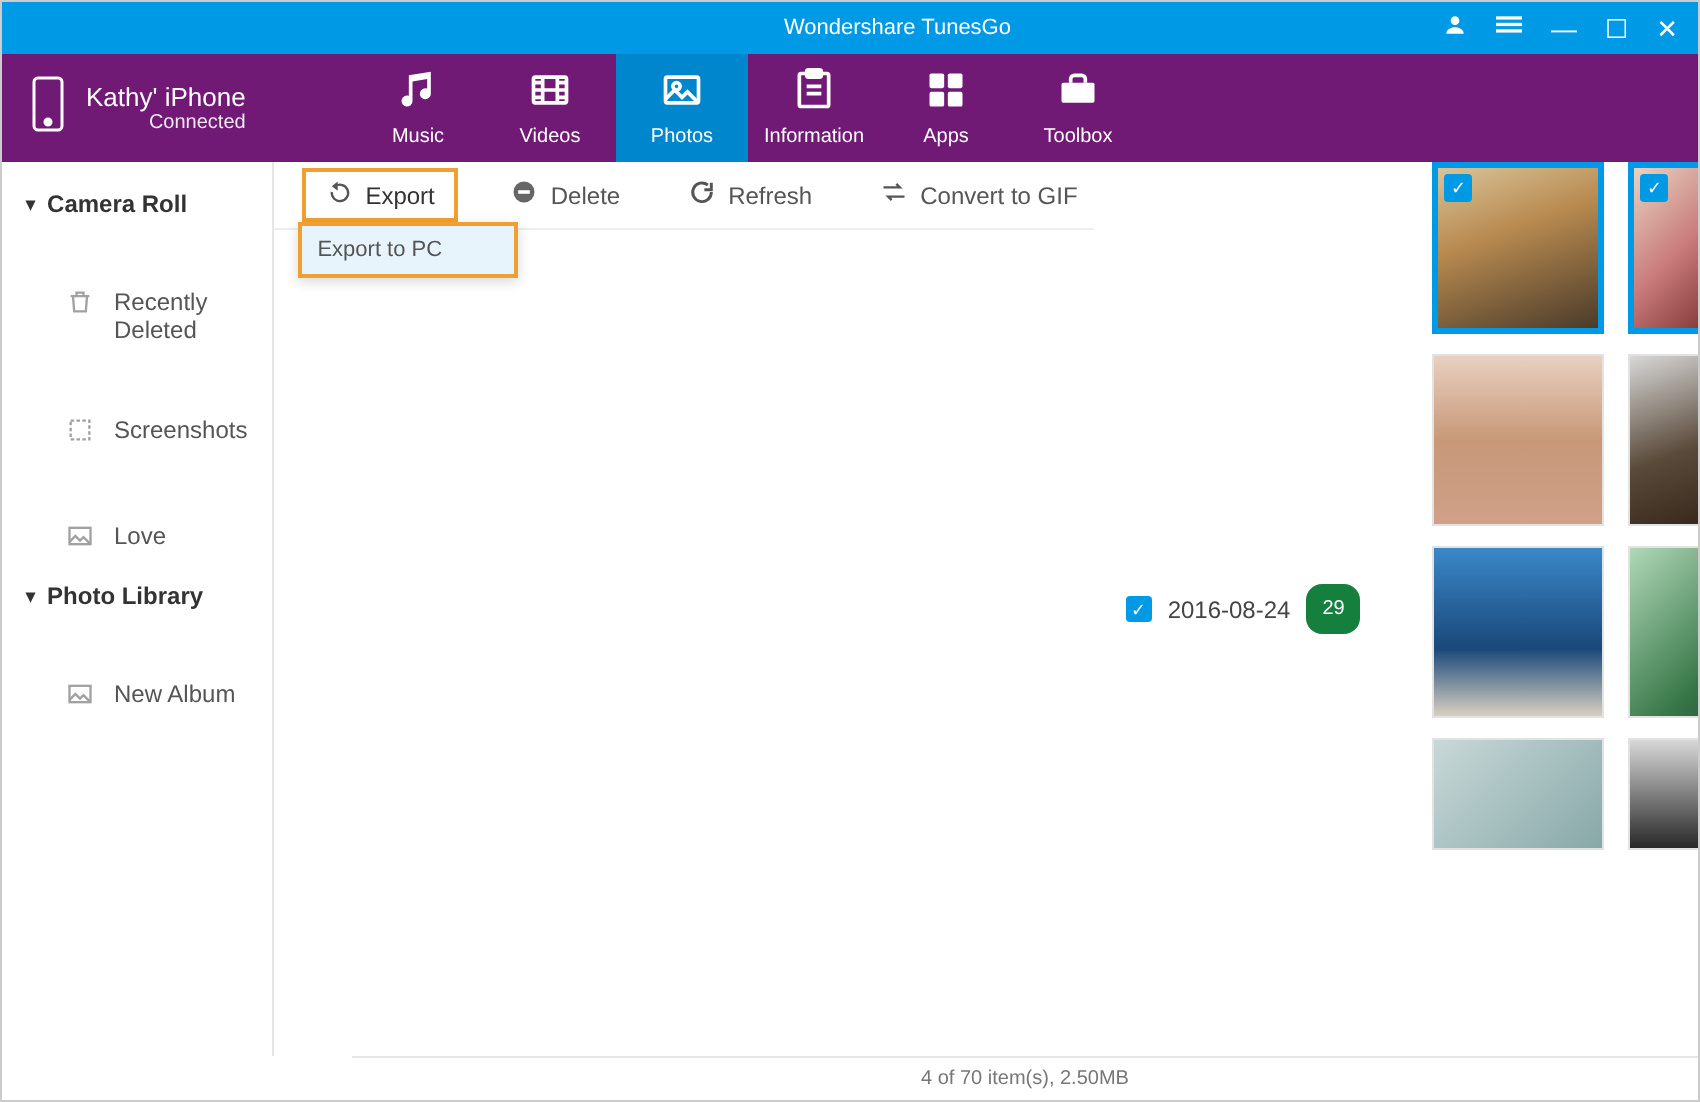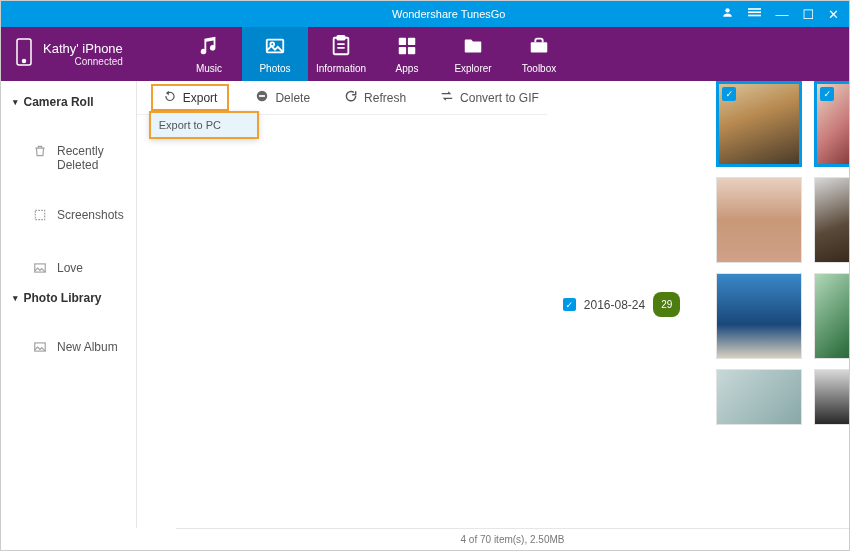--- a/index.html
+++ b/index.html
@@ -34,21 +34,21 @@
 .toolbar { height: 34px; display: flex; align-items: center; gap: 18px; padding-left: 14px; border-bottom: 1px solid #eee; font-size: 12px; color: #555; position: relative; }
 .tool-btn { display: flex; align-items: center; gap: 6px; cursor: pointer; padding: 4px 8px; }
 .tool-btn.export { border: 2px solid #f0a030; padding: 3px 10px; color: #333; }
 .tool-btn svg { width: 14px; height: 14px; }
 
 .export-menu { position: absolute; top: 30px; left: 12px; width: 110px; background: #fff; border: 2px solid #f0a030; box-shadow: 0 2px 6px rgba(0,0,0,0.15); z-index: 10; }
 .export-menu-item { padding: 6px 8px; font-size: 11px; background: #e8f4fb; cursor: pointer; }
 
 .date-header { display: flex; align-items: center; gap: 8px; padding: 6px 14px 6px 16px; font-size: 12px; color: #444; }
 .date-header .checkbox { width: 13px; height: 13px; background: #0099e5; display: flex; align-items: center; justify-content: center; color: #fff; font-size: 9px; border-radius: 2px; }
-.date-header .badge { margin-left: auto; background: #4d7c0f; color: #fff; font-size: 10px; padding: 7px 8px; border-radius: 8px; margin-right: 8px; }
+.date-header .badge { margin-left: auto; background: #15803d; color: #fff; font-size: 10px; padding: 7px 8px; border-radius: 8px; margin-right: 8px; }
 
 .grid-wrap { flex: 1; overflow: hidden; padding: 0 8px 0 14px; }
 .grid { display: grid; grid-template-columns: repeat(7, 86px); gap: 10px 12px; }
 .thumb { width: 86px; height: 86px; position: relative; border: 1px solid #e2e2e2; cursor: pointer; overflow: hidden; }
 .thumb.selected { border: 3px solid #0099e5; }
 .thumb .chk { position: absolute; top: 3px; left: 3px; width: 14px; height: 14px; background: #0099e5; color: #fff; font-size: 9px; display: flex; align-items: center; justify-content: center; border-radius: 2px; z-index: 2; }
 .thumb.partial { height: 56px; }
 .placeholder { width: 100%; height: 100%; }
 
 .statusbar { height: 22px; border-top: 1px solid #e6e6e6; font-size: 10px; color: #777; display: flex; align-items: center; justify-content: center; margin-left: 175px; }
@@ -90,20 +90,27 @@
       <div class="status">Connected</div>
     </div>
   </div>
   <div class="tabs" id="tabs">
       <div class="tab">
         <span><svg viewBox="0 0 24 24" fill="#fff">
             <path d="M9 18a3 3 0 1 1-2-2.8V4l12-2v12a3 3 0 1 1-2-2.8V6l-8 1.3z"></path>
           </svg></span>
         <span>Music</span>
       </div>
+      <div class="tab">
+        <span><svg viewBox="0 0 24 24" fill="none" stroke="#fff" stroke-width="2">
+            <rect x="3" y="5" width="18" height="14" rx="1"></rect>
+            <path d="M8 5v14M16 5v14M3 12h18M3 8h5M3 16h5M16 8h5M16 16h5"></path>
+          </svg></span>
+        <span>Videos</span>
+      </div>
       <div class="tab active">
         <span><svg viewBox="0 0 24 24" fill="none" stroke="#fff" stroke-width="2">
             <rect x="3" y="5" width="18" height="14" rx="1"></rect>
             <circle cx="9" cy="10" r="2"></circle>
             <path d="M3 17l5-5 4 4 3-3 6 6"></path>
           </svg></span>
         <span>Photos</span>
       </div>
       <div class="tab">
         <span><svg viewBox="0 0 24 24" fill="none" stroke="#fff" stroke-width="2">
@@ -114,26 +121,20 @@
         <span>Information</span>
       </div>
       <div class="tab">
         <span><svg viewBox="0 0 24 24" fill="#fff">
             <rect x="3" y="3" width="8" height="8" rx="1"></rect>
             <rect x="13" y="3" width="8" height="8" rx="1"></rect>
             <rect x="3" y="13" width="8" height="8" rx="1"></rect>
             <rect x="13" y="13" width="8" height="8" rx="1"></rect>
           </svg></span>
         <span>Apps</span>
-      </div>
-      <div class="tab">
-        <span><svg viewBox="0 0 24 24" fill="#fff">
-            <path d="M3 6a1 1 0 0 1 1-1h6l2 2h8a1 1 0 0 1 1 1v10a1 1 0 0 1-1 1H4a1 1 0 0 1-1-1z"></path>
-          </svg></span>
-        <span>Explorer</span>
       </div>
       <div class="tab">
         <span><svg viewBox="0 0 24 24" fill="#fff">
             <path d="M4 8h16a1 1 0 0 1 1 1v9a1 1 0 0 1-1 1H4a1 1 0 0 1-1-1V9a1 1 0 0 1 1-1z"></path>
             <path d="M8 8V6a2 2 0 0 1 2-2h4a2 2 0 0 1 2 2v2" fill="none" stroke="#fff" stroke-width="2"></path>
           </svg></span>
         <span>Toolbox</span>
       </div>
     </div>
 </div>

